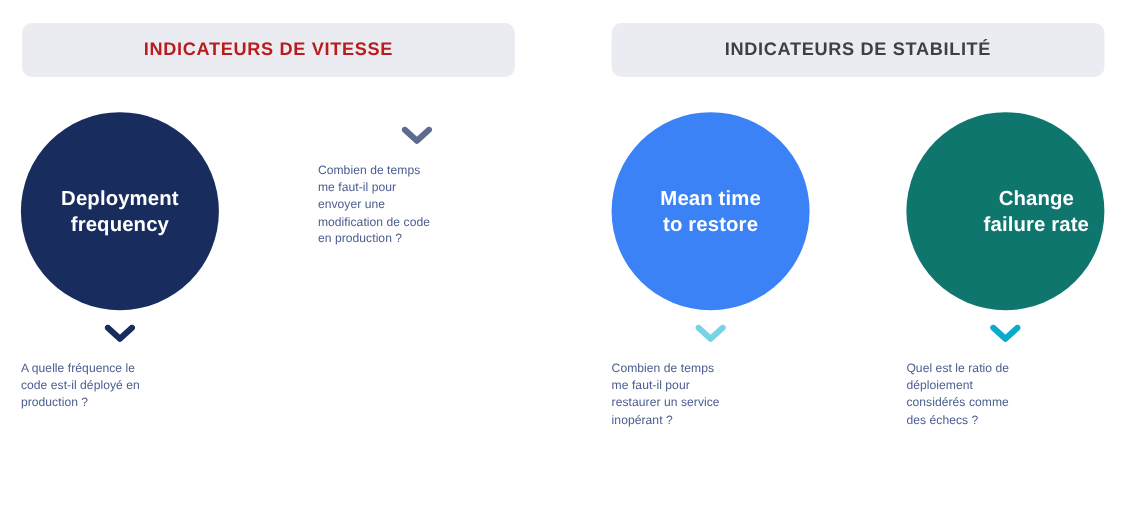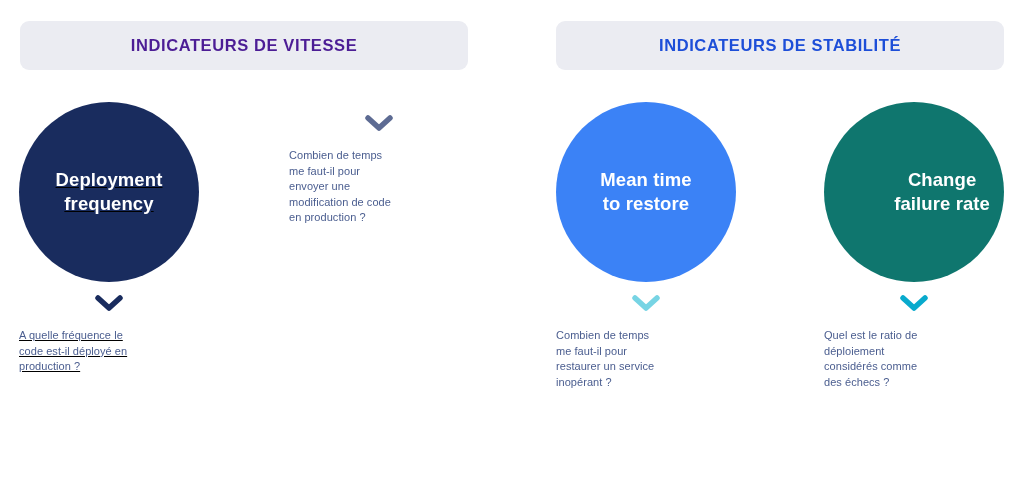--- a/index.html
+++ b/index.html
@@ -41,21 +41,21 @@
     text-transform: uppercase;
     white-space: nowrap;
   }
 
   
   .metric {
     position: absolute;
     top: 102px;
     width: 180px;
   }
-  .metric.m0 { left: 19px; text-decoration: underline; }
+  .metric.m0 { left: 19px; }
   .metric.m1 { left: 289px; }
   .metric.m2 { left: 556px; }
   .metric.m3 { left: 824px; }
 
   .metric-circle {
     width: 180px;
     height: 180px;
     border-radius: 50%;
     display: flex;
     align-items: center;
@@ -95,25 +95,25 @@
     white-space: pre-line;
     letter-spacing: 0.05px;
   }
 </style>
 </head>
 <body>
 
 <div id="infographic" style="background: rgb(255, 255, 255);">
 
   <div class="group-banner g0" style="background-color: rgb(235, 236, 242);">
-    <span class="group-banner-title" style="color: #4c1d95;">INDICATEURS DE VITESSE</span>
+    <span class="group-banner-title" style="color: #b91c1c;">INDICATEURS DE VITESSE</span>
   </div>
 
   <div class="group-banner g1" style="background-color: rgb(235, 236, 242);">
-    <span class="group-banner-title" style="color: #1d4ed8; text-align: center;">INDICATEURS DE STABILITÉ</span>
+    <span class="group-banner-title" style="color: #404040; text-align: center;">INDICATEURS DE STABILITÉ</span>
   </div>
 
   <div class="metric m0">
     <div class="metric-circle" style="background-color: rgb(25, 44, 94);">
       <span class="metric-circle-label">Deployment
 frequency</span>
     </div>
     <div class="chevron-wrap" style="color: rgb(25, 44, 94);">
       <svg class="chevron-icon" width="28" height="17" viewBox="0 0 28 17" fill="none" aria-hidden="true">
         <path d="M3 3 L14 13 L25 3" stroke="currentColor" stroke-width="5.5" stroke-linecap="round" stroke-linejoin="round"></path>

